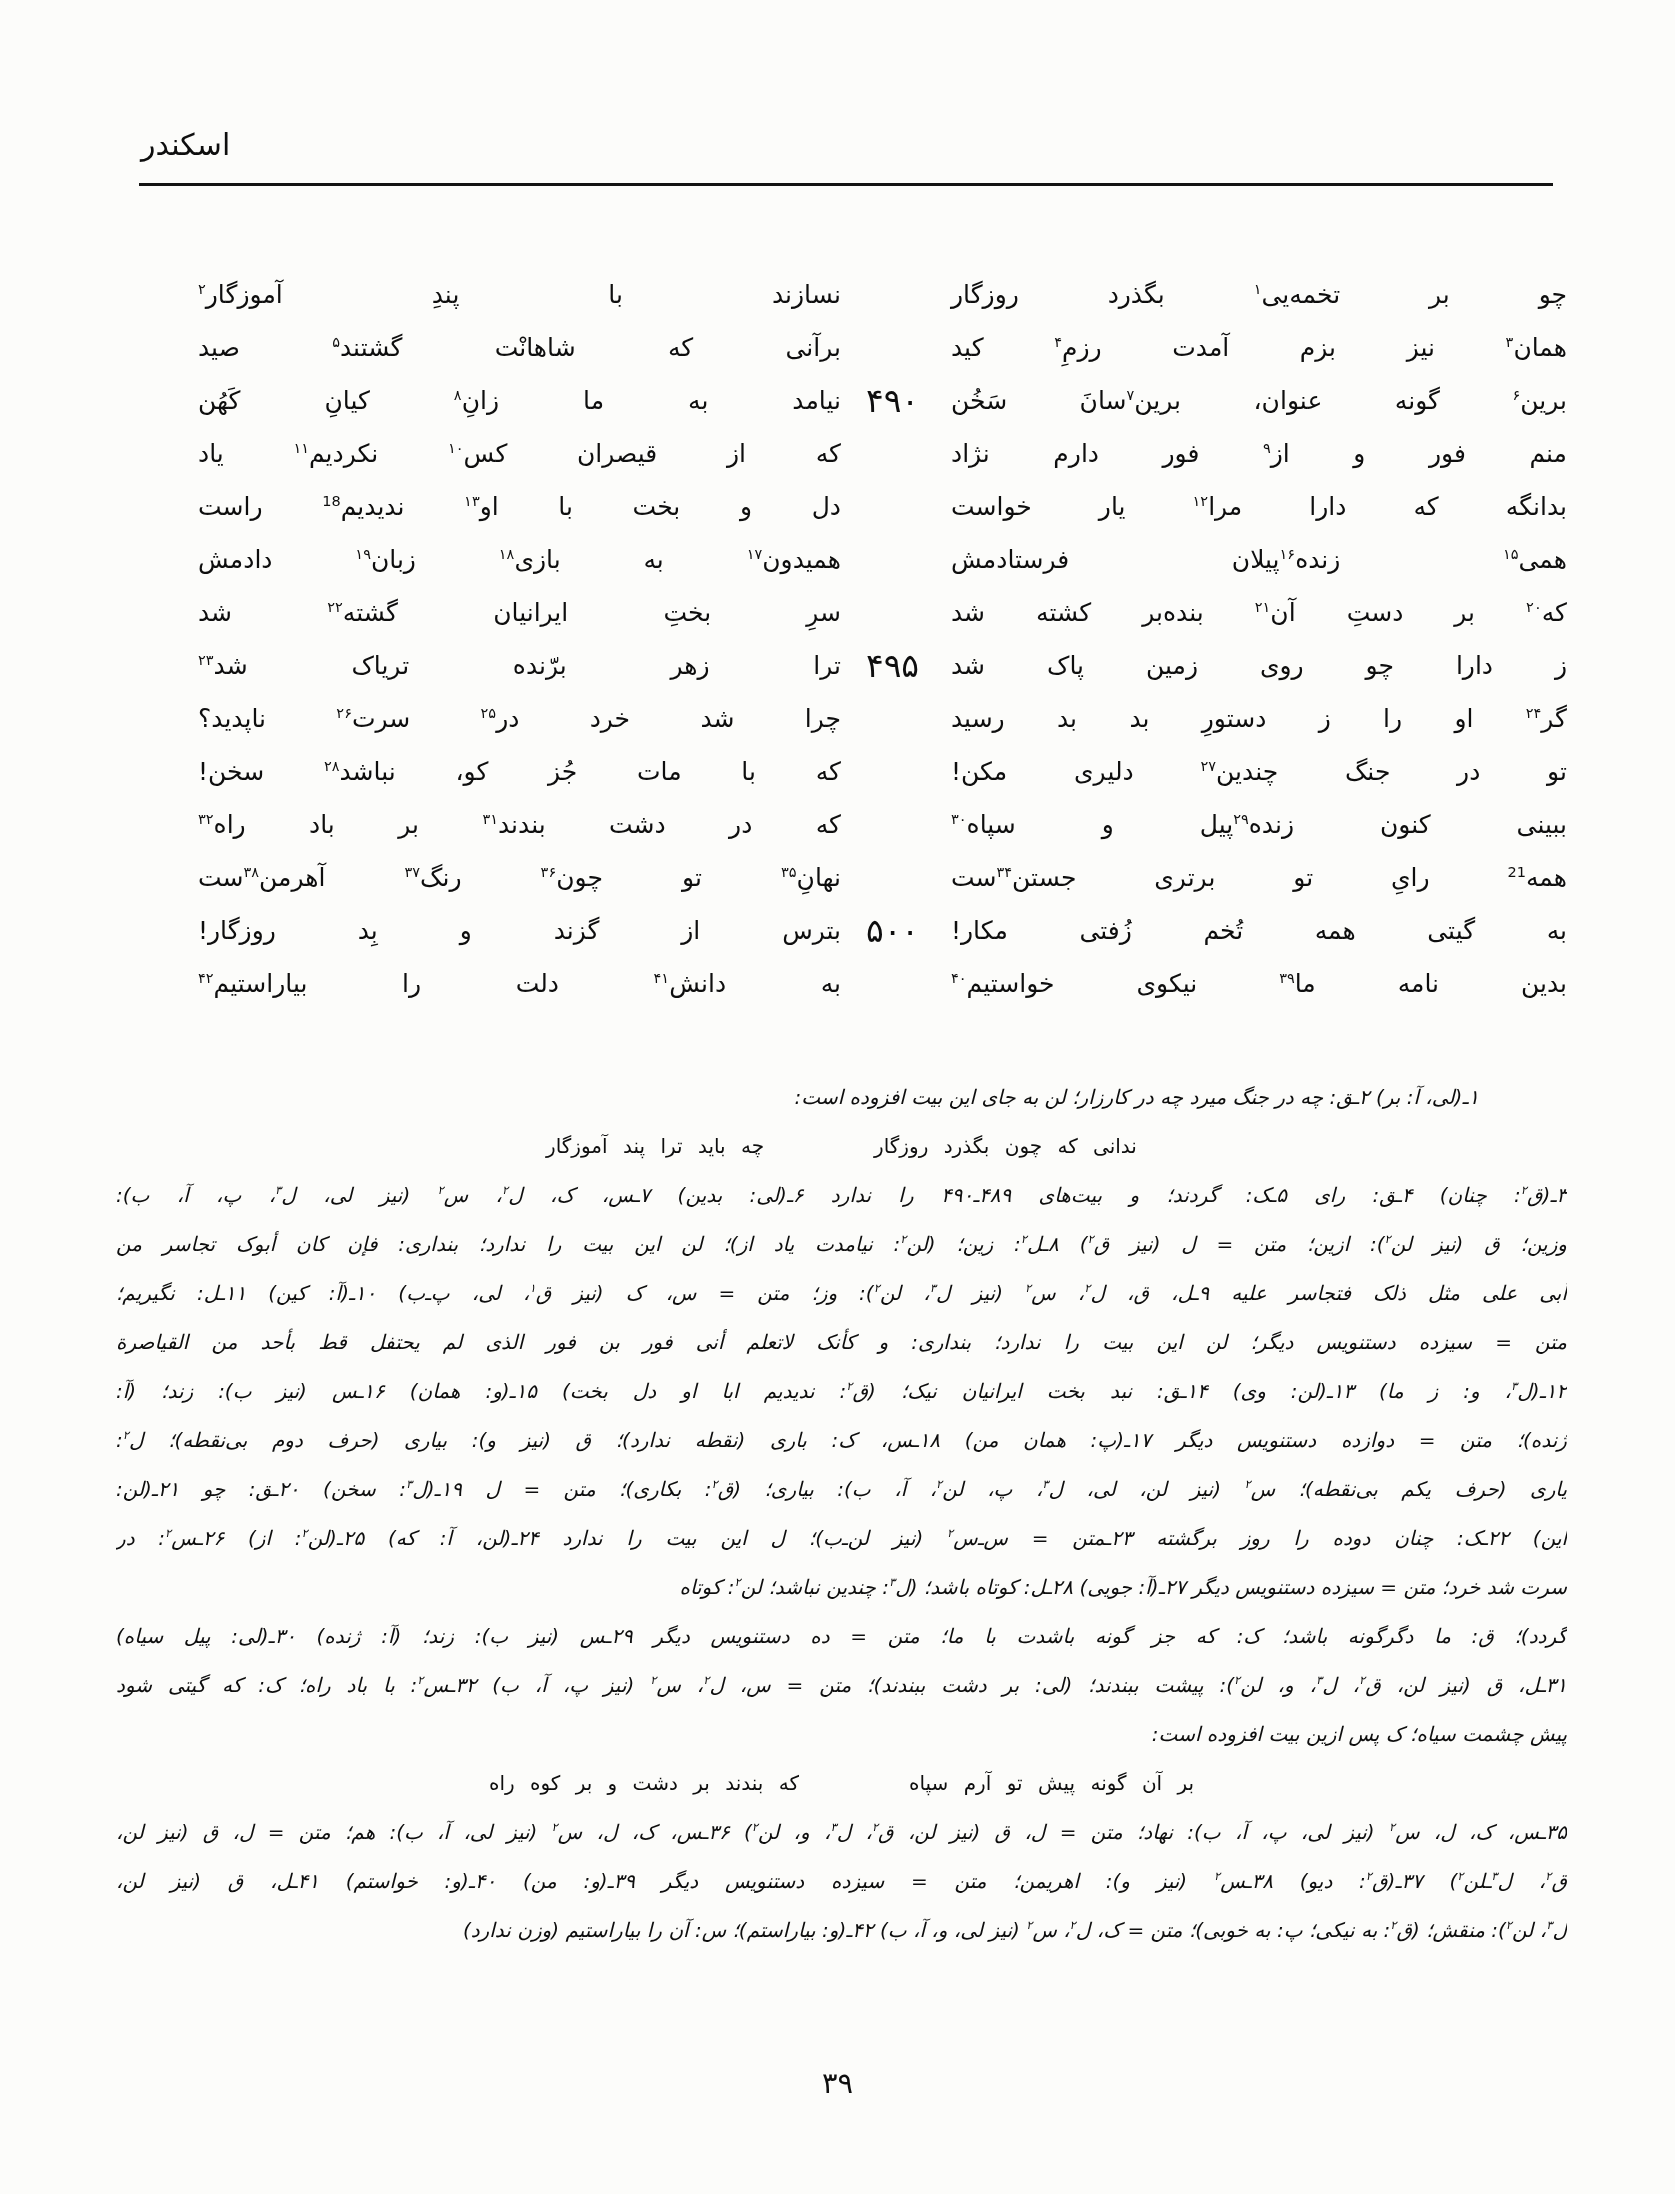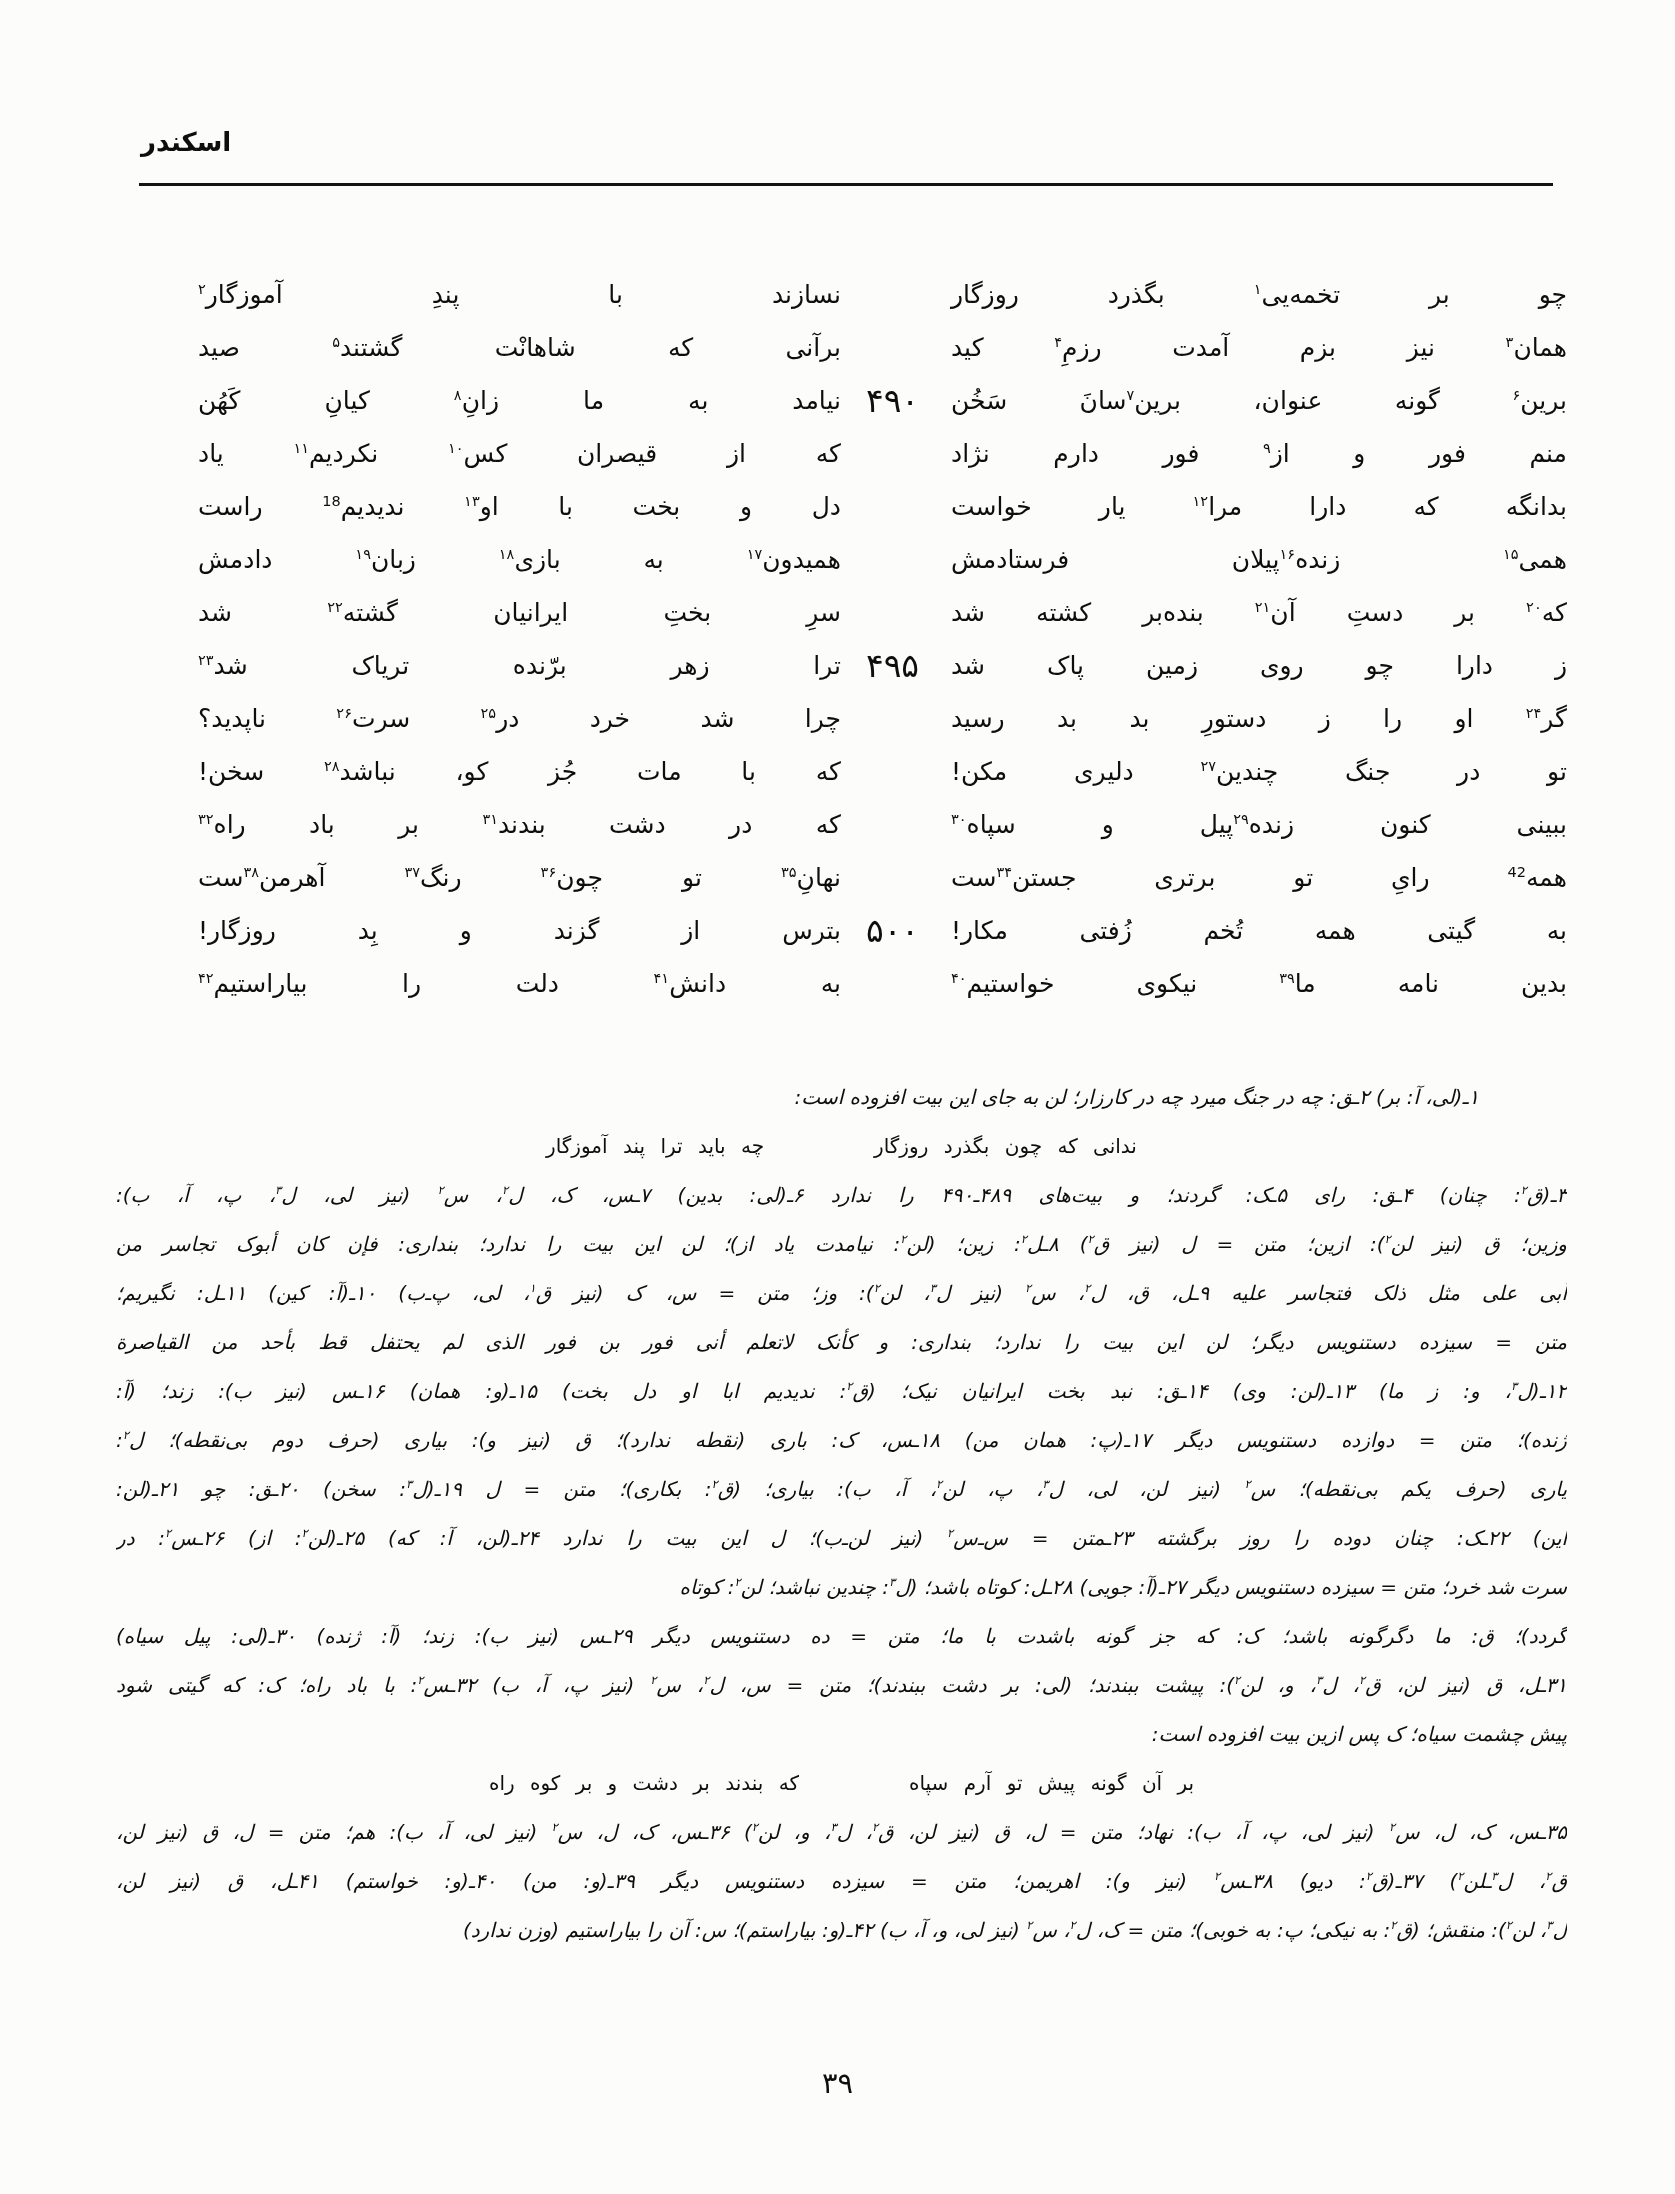--- a/index.html
+++ b/index.html
@@ -4,21 +4,21 @@
 <style>
   html,body{margin:0;padding:0;background:#e8e8e8;}
   .page{
     position:relative;width:1675px;height:2194px;margin:0 auto;
     background:#fcfcfa;color:#0e0e0e;direction:rtl;overflow:hidden;
     font-family:"DejaVu Sans",sans-serif;
   }
   
   .running-title{
     position:absolute;top:127px;left:141px;
-    font-size:26px;font-weight:bold;letter-spacing:0;
+    font-size:30px;font-weight:normal;letter-spacing:0;
   }
   .header-rule{
     position:absolute;top:183px;left:139px;width:1414px;height:2.7px;background:#131313;
   }
   
   .poem{position:absolute;top:268px;left:0;width:1675px;}
   .prow{position:relative;height:53px;font-size:25px;line-height:53px;}
   .hemi-first{
     position:absolute;left:951px;width:616px;
     text-align:justify;text-align-last:justify;text-justify:inter-word;
@@ -101,21 +101,21 @@
     </div>
     <div class="prow">
       <div class="hemi-first">تو در جنگ چندین<sup>۲۷</sup> دلیری مکن!</div>
       <div class="hemi-second">که با مات جُز کو، نباشد<sup>۲۸</sup> سخن!</div>
     </div>
     <div class="prow">
       <div class="hemi-first">ببینی کنون زنده<sup>۲۹</sup>پیل و سپاه<sup>۳۰</sup></div>
       <div class="hemi-second">که در دشت بندند<sup>۳۱</sup> بر باد راه<sup>۳۲</sup></div>
     </div>
     <div class="prow">
-      <div class="hemi-first">همه<sup>42</sup> رایِ تو برتری جستن<sup>۳۴</sup>ست</div>
+      <div class="hemi-first">همه<sup>21</sup> رایِ تو برتری جستن<sup>۳۴</sup>ست</div>
       <div class="hemi-second">نهانِ<sup>۳۵</sup> تو چون<sup>۳۶</sup> رنگ<sup>۳۷</sup> آهرمن<sup>۳۸</sup>ست</div>
     </div>
     <div class="prow">
       <span class="vnum">۵۰۰</span>
       <div class="hemi-first">به گیتی همه تُخم زُفتی مکار!</div>
       <div class="hemi-second">بترس از گزند و بِد روزگار!</div>
     </div>
     <div class="prow">
       <div class="hemi-first">بدین نامه ما<sup>۳۹</sup> نیکوی خواستیم<sup>۴۰</sup></div>
       <div class="hemi-second">به دانش<sup>۴۱</sup> دلت را بیاراستیم<sup>۴۲</sup></div>

